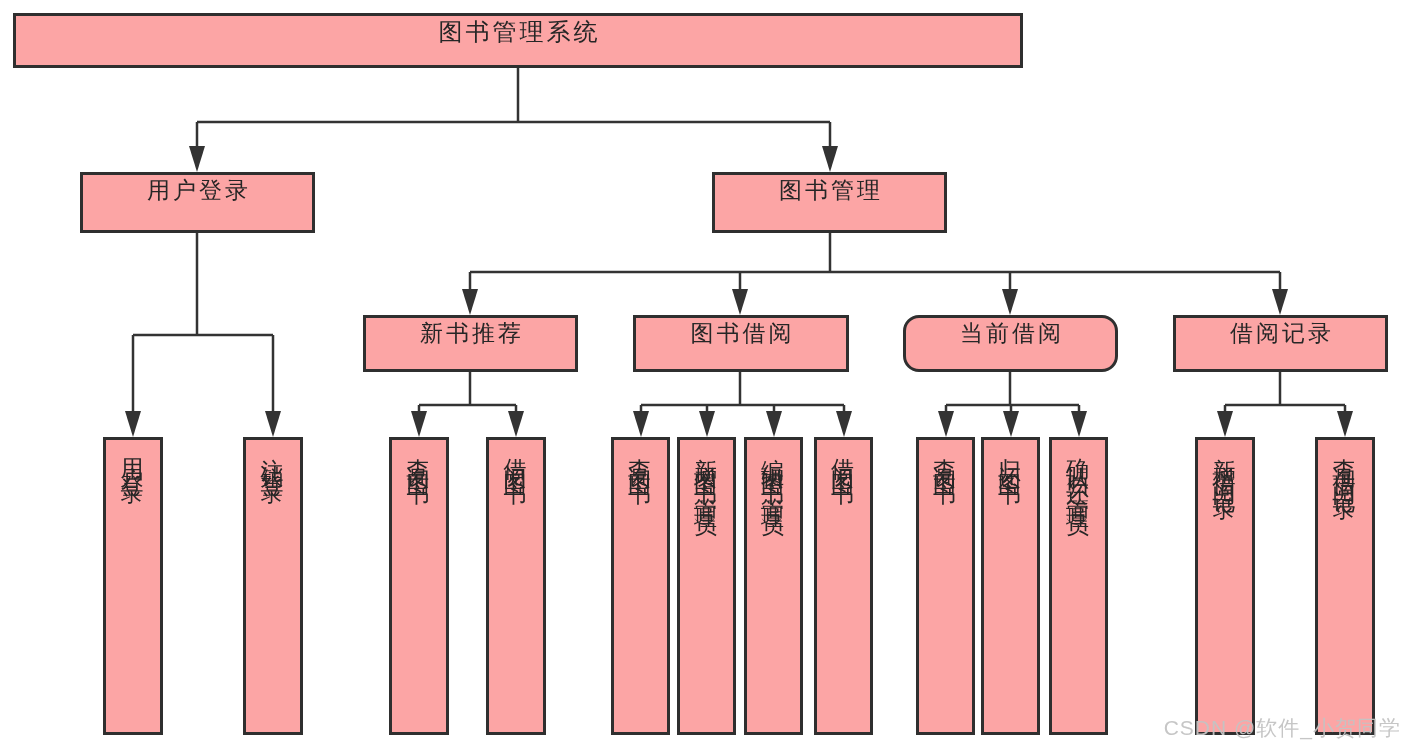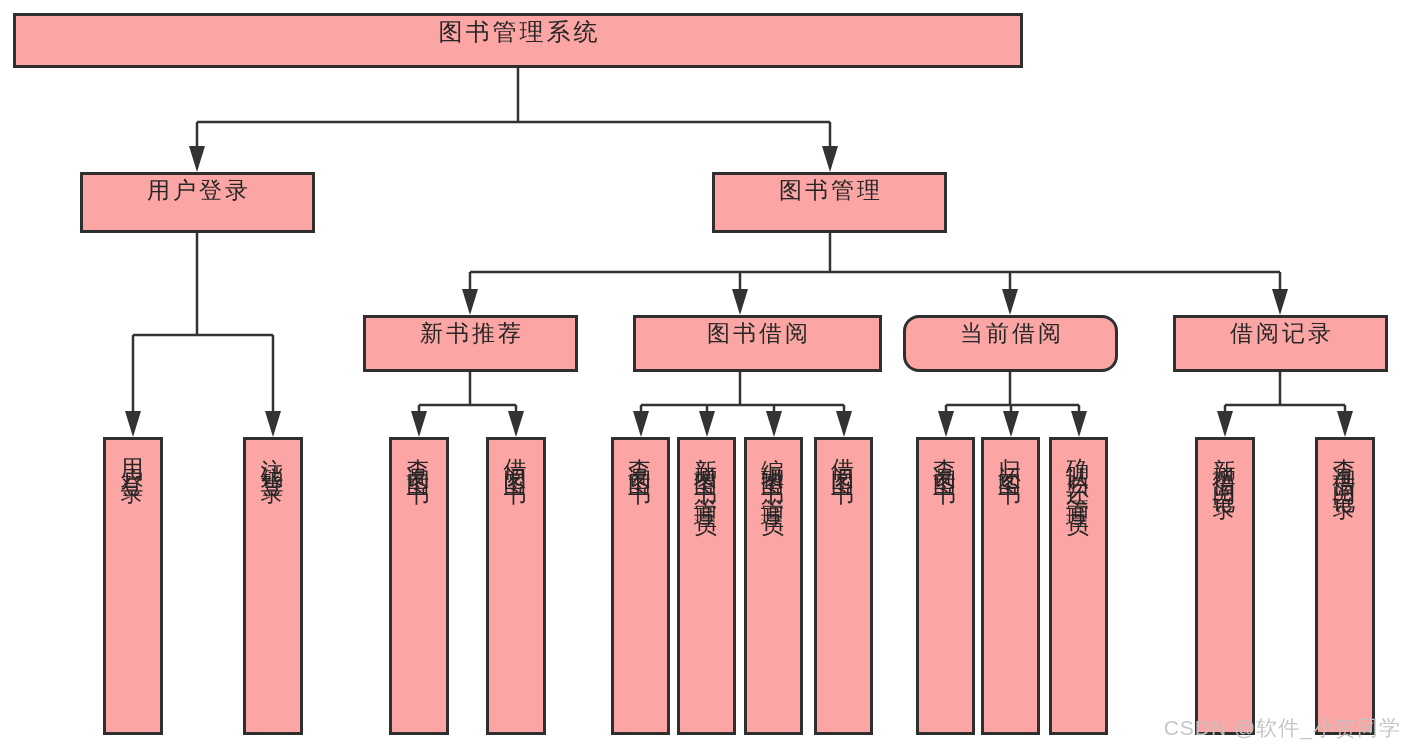--- a/index.html
+++ b/index.html
@@ -28,21 +28,21 @@
     color:#262626;
     white-space:nowrap;
   }
   
   #n-root{left:13px;top:13px;width:1010px;height:55px;font-size:24px;}
   
   #n-l2-0{left:80px;top:172px;width:235px;height:61px;}
   #n-l2-1{left:712px;top:172px;width:235px;height:61px;}
   
   #n-l3-0{left:363px;top:315px;width:215px;height:57px;}
-  #n-l3-1{left:633px;top:315px;width:249px;height:57px;}
+  #n-l3-1{left:633px;top:315px;width:216px;height:57px;}
   #n-l3-2{left:903px;top:315px;width:215px;height:57px;border-radius:16px;}
   #n-l3-3{left:1173px;top:315px;width:215px;height:57px;}
   
   .v-box{top:437px;height:298px;width:60px;}
   #leaf-0{left:103px;}
   #leaf-1{left:243px;}
   #leaf-2{left:389px;}
   #leaf-3{left:486px;}
   #leaf-4{left:611px;width:59px;}
   #leaf-5{left:677px;width:59px;}

